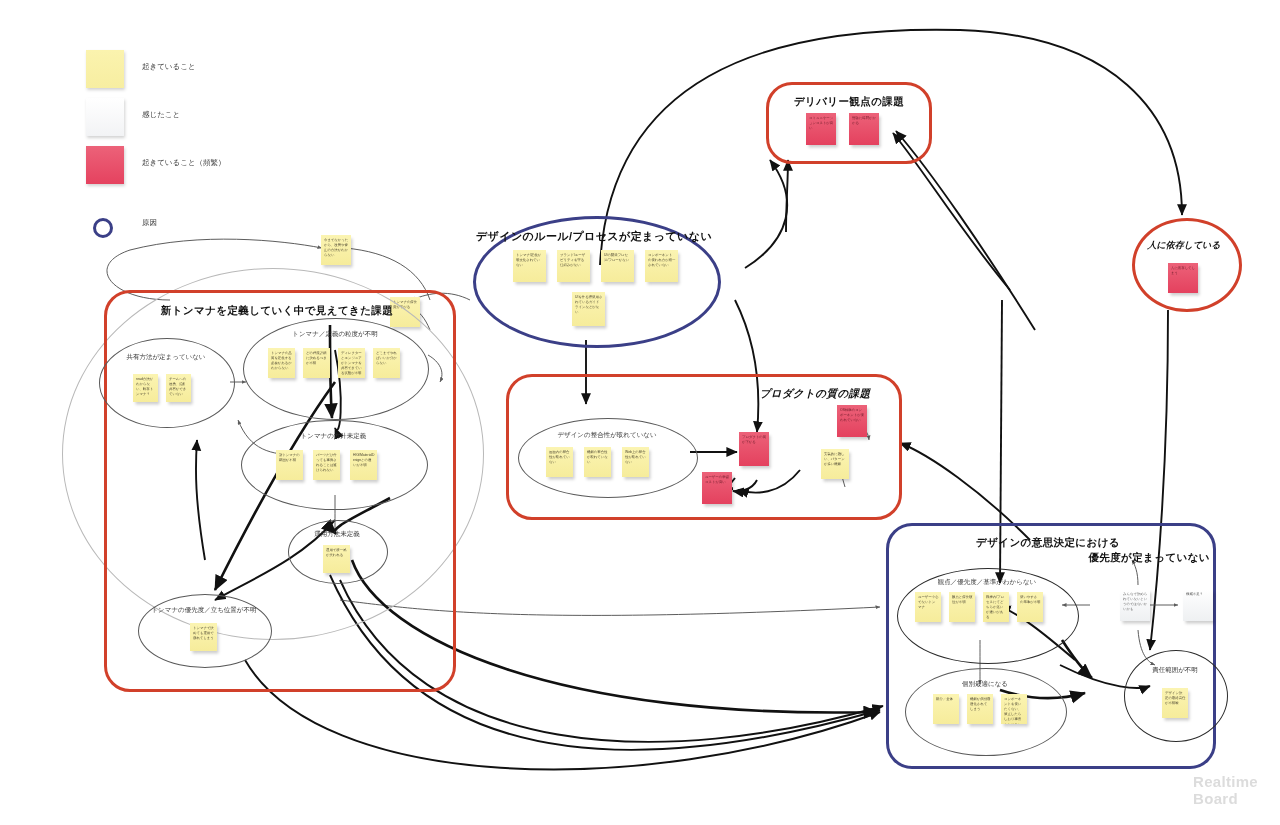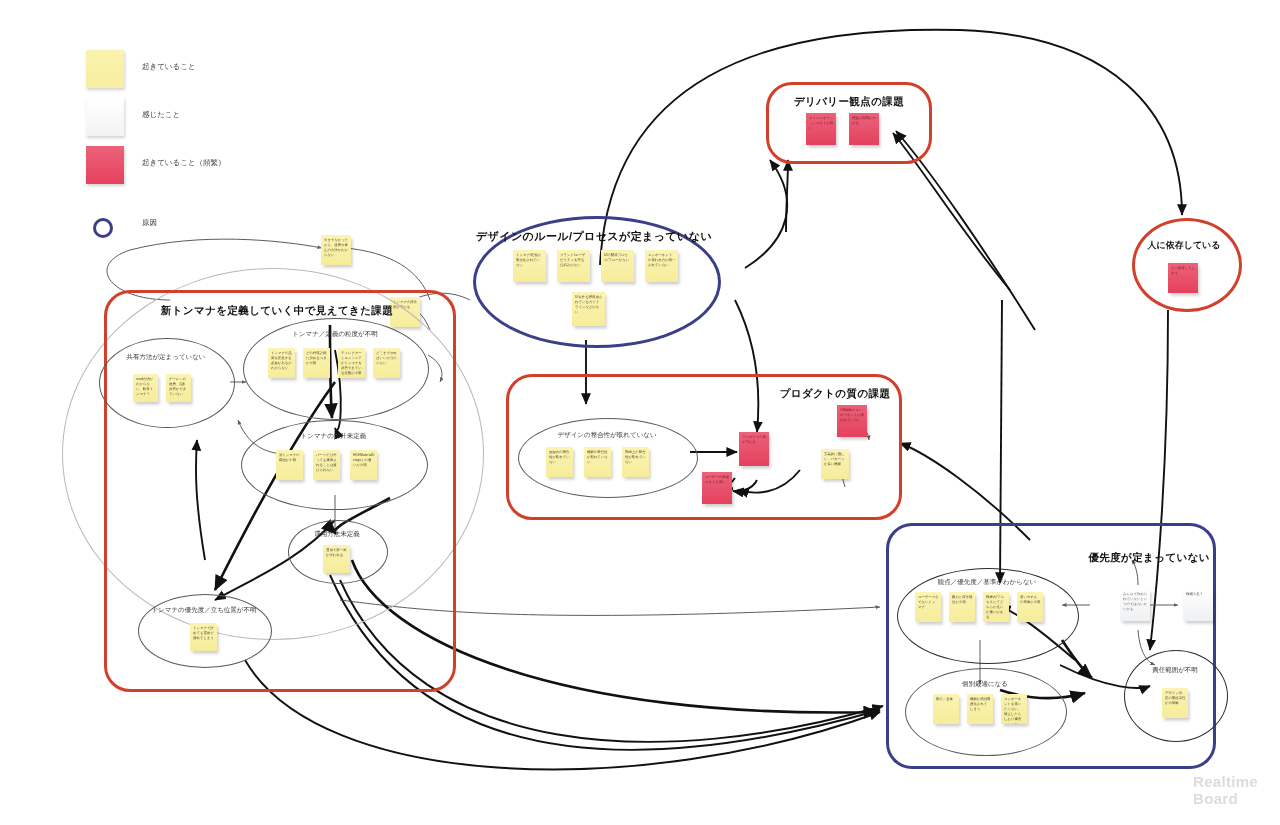--- a/index.html
+++ b/index.html
@@ -182,21 +182,21 @@
     </div>
   </div>
 
   <div class="frame red" style="left:766px;top:82px;width:160px;height:76px;">
     <div class="frame-title" style="left:0;right:0;top:9px;">デリバリー観点の課題</div>
   </div>
   <div class="note p" style="left:806px;top:113px;width:30px;height:32px;">コミュニケーションコストが高い</div>
   <div class="note p" style="left:849px;top:113px;width:30px;height:32px;">無駄に時間がかかる</div>
 
   <div class="ell red" style="left:1132px;top:218px;width:104px;height:88px;"></div>
-  <div class="ell-title" style="left:1132px;top:239px;width:104px;font-size:9px;font-weight:bold;color:#111;">人に依存している</div>
+  <div class="ell-title" style="left:1132px;top:239px;width:104px;font-size:9px;font-weight:bold;color:#111;font-style:italic;">人に依存している</div>
   <div class="note p" style="left:1168px;top:263px;width:30px;height:30px;">人に依存してしまう</div>
 
   <div class="ell blue" style="left:473px;top:216px;width:242px;height:126px;"></div>
   <div class="ell-title big" style="left:473px;top:229px;width:242px;">デザインのルール/プロセスが定まっていない</div>
   <div class="note y" style="left:513px;top:250px;width:33px;height:32px;">トンマナ/定義が明文化されていない</div>
   <div class="note y" style="left:557px;top:250px;width:33px;height:32px;">ブランド/ユーザビリティを守る仕組みがない</div>
   <div class="note y" style="left:601px;top:250px;width:33px;height:32px;">UIの開発プロセス/フローがない</div>
   <div class="note y" style="left:645px;top:250px;width:33px;height:32px;">コンポーネントの使われ方が統一されていない</div>
   <div class="note y" style="left:572px;top:292px;width:33px;height:34px;">UIを作る際使用されているガイドラインなどがない</div>
 
@@ -227,34 +227,35 @@
 
   <div class="ell thin" style="left:288px;top:520px;width:98px;height:62px;"></div>
   <div class="ell-title" style="left:288px;top:530px;width:98px;">運用方法未定義</div>
   <div class="note y" style="left:323px;top:545px;width:27px;height:28px;">運用で統一感が失われる</div>
 
   <div class="ell thin" style="left:138px;top:594px;width:132px;height:72px;"></div>
   <div class="ell-title" style="left:138px;top:606px;width:132px;">トンマナの優先度／立ち位置が不明</div>
   <div class="note y" style="left:190px;top:623px;width:27px;height:28px;">トンマナで決めても運用で崩れてしまう</div>
 
   <div class="frame red" style="left:506px;top:374px;width:390px;height:140px;"></div>
-  <div class="frame-title" style="left:760px;top:386px;width:150px;text-align:center;">プロダクトの質の課題</div>
+  <div class="frame-title" style="left:740px;top:386px;width:150px;text-align:center;font-style:italic;">プロダクトの質の課題</div>
 
   <div class="ell thin" style="left:518px;top:418px;width:178px;height:78px;"></div>
   <div class="ell-title" style="left:518px;top:431px;width:178px;">デザインの整合性が取れていない</div>
   <div class="note y" style="left:546px;top:447px;width:27px;height:30px;">画面内の整合性が取れていない</div>
   <div class="note y" style="left:584px;top:447px;width:27px;height:30px;">機能の整合性が取れていない</div>
   <div class="note y" style="left:622px;top:447px;width:27px;height:30px;">Web上の整合性が取れていない</div>
 
   <div class="note p" style="left:739px;top:432px;width:30px;height:34px;">プロダクトの質が下がる</div>
   <div class="note p" style="left:702px;top:472px;width:30px;height:32px;">ユーザーの学習コストが高い</div>
   <div class="note p" style="left:837px;top:405px;width:30px;height:32px;">OS標準のコンポーネントが使われていない</div>
   <div class="note y" style="left:821px;top:449px;width:28px;height:30px;">実装的に難しい、パターンが多い機能</div>
 
   <div class="frame blue" style="left:886px;top:523px;width:324px;height:240px;"></div>
+  <div class="frame-title" style="left:886px;top:535px;width:324px;">デザインの意思決定における</div>
   <div class="frame-title" style="left:886px;top:550px;width:324px;text-align:right;">優先度が定まっていない</div>
 
   <div class="ell med" style="left:897px;top:568px;width:180px;height:94px;"></div>
   <div class="ell-title" style="left:897px;top:578px;width:180px;">観点／優先度／基準がわからない</div>
   <div class="note y" style="left:915px;top:592px;width:26px;height:30px;">ユーザー中心でないトンマナ</div>
   <div class="note y" style="left:949px;top:592px;width:26px;height:30px;">観点と優先順位が不明</div>
   <div class="note y" style="left:983px;top:592px;width:26px;height:30px;">職種内/プロセスにてどちらか迷いが違いがある</div>
   <div class="note y" style="left:1017px;top:592px;width:26px;height:30px;">使いやすさの基準が不明</div>
 
   <div class="ell thin" style="left:905px;top:668px;width:160px;height:86px;"></div>

